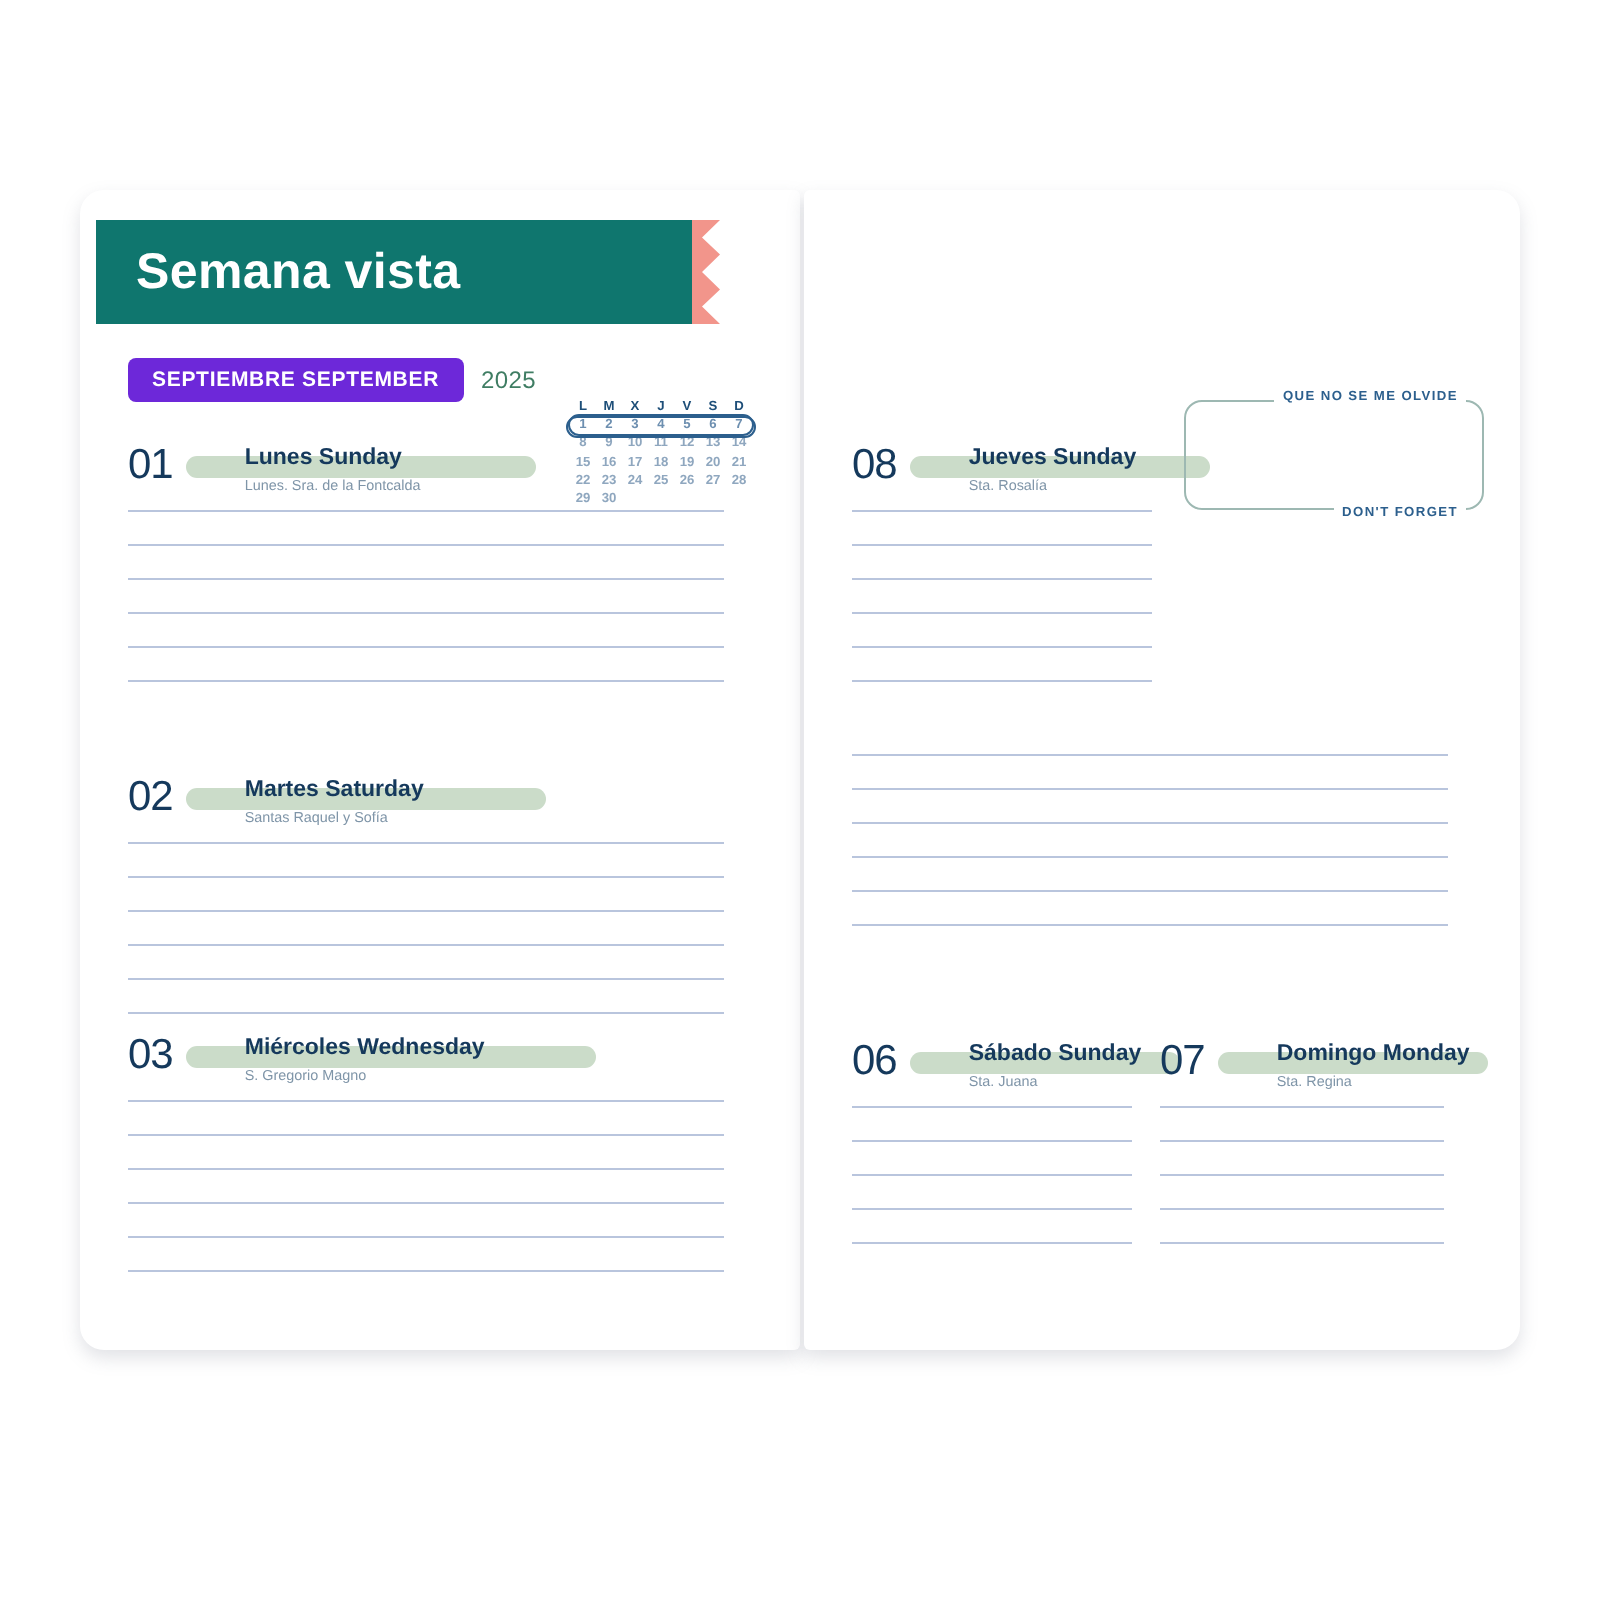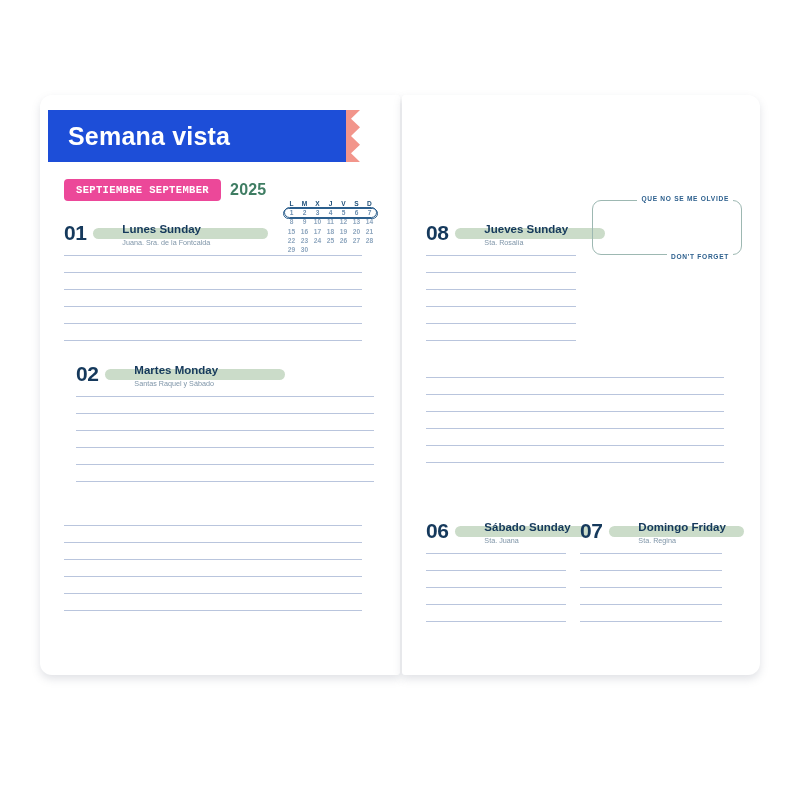--- a/index.html
+++ b/index.html
@@ -32,21 +32,21 @@
   .page.left  { left: 0;     width: 360px; border-radius: 12px 3px 3px 12px; }
   .page.right { left: 362px; width: 358px; border-radius: 3px 12px 12px 3px; }
 
   
   #banner {
     position: absolute;
     left: 48px;
     top: 110px;
     width: 298px;
     height: 52px;
-    background: #1d4ed8;
+    background: #0f766e;
     z-index: 6;
     display: flex;
     align-items: center;
   }
   #banner-title {
     color: #ffffff;
     font-size: 25px;
     font-weight: bold;
     letter-spacing: 0.2px;
     padding-left: 20px;
@@ -64,33 +64,32 @@
   #month-row {
     position: absolute;
     left: 64px;
     top: 179px;
     display: flex;
     align-items: center;
     gap: 9px;
     z-index: 5;
   }
   #month-badge {
-    background: #ec4899;
+    background: #6d28d9;
     color: #ffffff;
     font-size: 10.5px;
     font-weight: bold;
     letter-spacing: 0.35px;
     padding: 4.5px 12px 5px 12px;
     border-radius: 4px;
-    font-family: Liberation Mono, monospace;
   }
   #month-year {
     color: #3f7d63;
-    font-size: 16px;
-    font-weight: bold;
+    font-size: 12px;
+    font-weight: normal;
     letter-spacing: 0.2px;
   }
 
   
   #mini-cal {
     position: absolute;
     left: 285px;
     top: 199px;
     z-index: 5;
   }
@@ -121,21 +120,21 @@
     border: 1px solid #2c5f8d;
     border-radius: 7px;
     pointer-events: none;
   }
 
   
   .day-block { position: absolute; }
   .day-head { display: flex; align-items: flex-start; position: relative; }
   .day-num {
     font-size: 21px;
-    font-weight: bold;
+    font-weight: normal;
     color: #15395c;
     line-height: 20px;
     letter-spacing: -0.5px;
   }
   .day-head-bar {
     position: absolute;
     left: 29px;
     top: 5px;
     height: 11px;
     background: #cbdcc9;
@@ -290,51 +289,59 @@
   <span id="note-bottom-label">DON'T FORGET</span>
 </div>
 
 <div id="days-layer">
     <div class="day-block" style="left: 64px; top: 223px; width: 298px;">
       <div class="day-head">
         <div class="day-num">01</div>
         <div class="day-head-bar" style="width: 175px;"></div>
         <div class="day-names">
           <div class="day-name">Lunes Sunday</div>
-          <div class="day-saint">Juana. Sra. de la Fontcalda</div>
-        </div>
-      </div>
-      <div class="lines">
-        <div class="rule"></div>
-        <div class="rule"></div>
-        <div class="rule"></div>
-        <div class="rule"></div>
-        <div class="rule"></div>
-        <div class="rule"></div>
-      </div>
-    </div>
-    <div class="day-block" style="left: 64px; top: 364px; width: 298px; margin-left: 12px;">
+          <div class="day-saint">Lunes. Sra. de la Fontcalda</div>
+        </div>
+      </div>
+      <div class="lines">
+        <div class="rule"></div>
+        <div class="rule"></div>
+        <div class="rule"></div>
+        <div class="rule"></div>
+        <div class="rule"></div>
+        <div class="rule"></div>
+      </div>
+    </div>
+    <div class="day-block" style="left: 64px; top: 389px; width: 298px;">
       <div class="day-head">
         <div class="day-num">02</div>
         <div class="day-head-bar" style="width: 180px;"></div>
         <div class="day-names">
-          <div class="day-name">Martes Monday</div>
-          <div class="day-saint">Santas Raquel y Sábado</div>
+          <div class="day-name">Martes Saturday</div>
+          <div class="day-saint">Santas Raquel y Sofía</div>
         </div>
       </div>
       <div class="lines">
         <div class="rule"></div>
         <div class="rule"></div>
         <div class="rule"></div>
         <div class="rule"></div>
         <div class="rule"></div>
         <div class="rule"></div>
       </div>
     </div>
     <div class="day-block" style="left: 64px; top: 518px; width: 298px;">
+      <div class="day-head">
+        <div class="day-num">03</div>
+        <div class="day-head-bar" style="width: 205px;"></div>
+        <div class="day-names">
+          <div class="day-name">Miércoles Wednesday</div>
+          <div class="day-saint">S. Gregorio Magno</div>
+        </div>
+      </div>
       <div class="lines">
         <div class="rule"></div>
         <div class="rule"></div>
         <div class="rule"></div>
         <div class="rule"></div>
         <div class="rule"></div>
         <div class="rule"></div>
       </div>
     </div>
     <div class="day-block" style="left: 426px; top: 223px; width: 150px;">
@@ -380,21 +387,21 @@
         <div class="rule"></div>
         <div class="rule"></div>
         <div class="rule"></div>
       </div>
     </div>
     <div class="day-block" style="left: 580px; top: 521px; width: 142px;">
       <div class="day-head">
         <div class="day-num">07</div>
         <div class="day-head-bar" style="width: 135px;"></div>
         <div class="day-names">
-          <div class="day-name">Domingo Friday</div>
+          <div class="day-name">Domingo Monday</div>
           <div class="day-saint">Sta. Regina</div>
         </div>
       </div>
       <div class="lines">
         <div class="rule"></div>
         <div class="rule"></div>
         <div class="rule"></div>
         <div class="rule"></div>
         <div class="rule"></div>
       </div>

